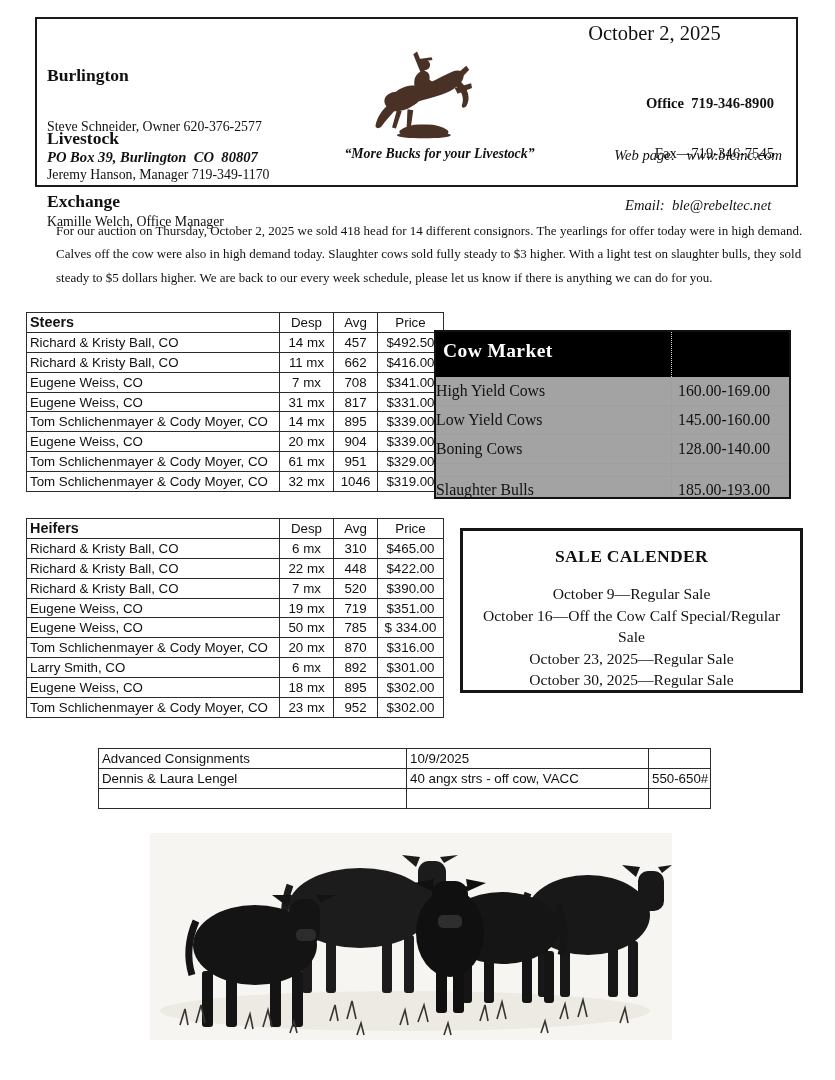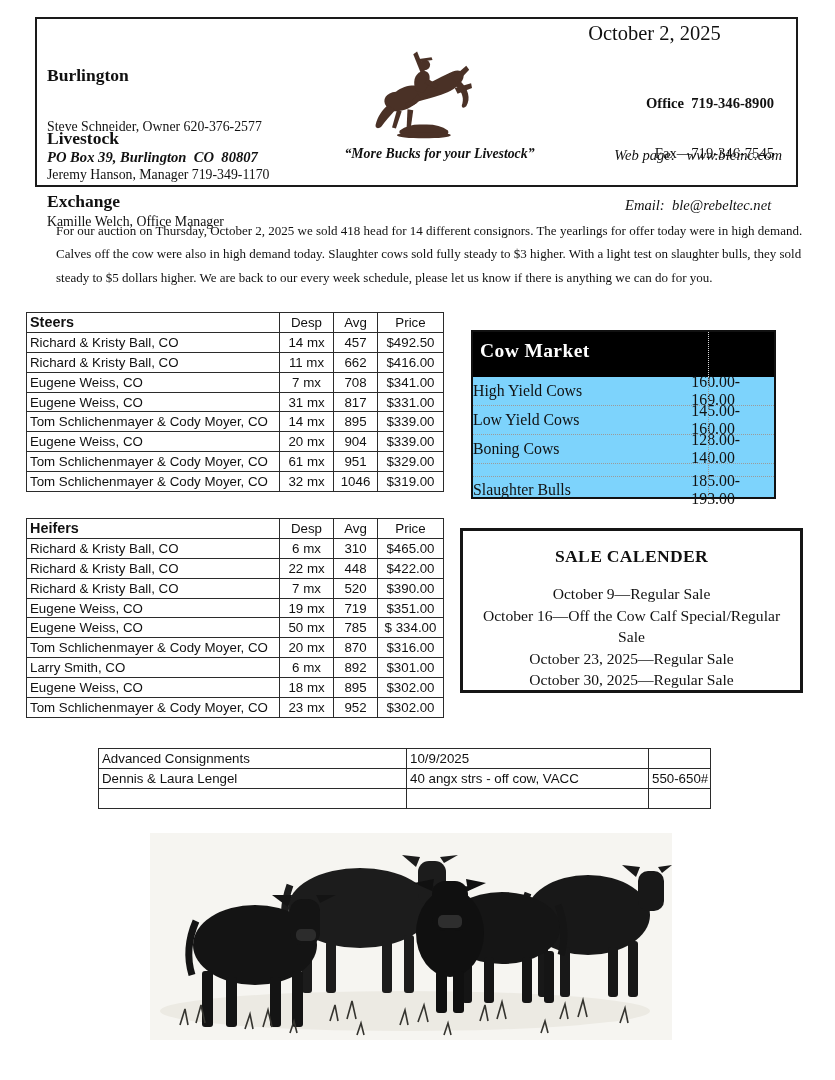--- a/index.html
+++ b/index.html
@@ -28,22 +28,22 @@
     font-family:"Liberation Sans","DejaVu Sans",sans-serif; }
   table.mkt th, table.mkt td { border:1.6px solid #2b2b2b; padding:0 3px; font-size:13.3px;
     height:18.9px; white-space:nowrap; overflow:hidden; font-weight:normal; text-align:left; }
   table.mkt th.sec { font-weight:bold; font-size:14.4px; }
   table.mkt .c { text-align:center; }
   .steers  { left:26px; top:312px; width:417px; }
   .heifers { left:26px; top:518px; width:417px; }
   .consign { left:98px;  top:748px; width:612px; }
   .consign th { font-weight:bold; text-align:center; }
   
-  .cowmkt { position:absolute; left:471px; top:330px; width:305px; height:169px;
-    box-sizing:border-box; border:2.4px solid #111; background:#7dd3fc; }
+  .cowmkt { position:absolute; left:434px; top:330px; width:357px; height:169px;
+    box-sizing:border-box; border:2.4px solid #111; background:#a3a3a3; }
   .cm-head { position:relative; height:45px; background:#000; }
   .cm-title { color:#fff; font-weight:bold; font-size:19.5px; padding:8px 0 0 7px; letter-spacing:0.4px; }
   .cm-vline-w { position:absolute; left:235px; top:0; bottom:0; border-left:1px dotted rgba(255,255,255,.85); }
   .cm-body { position:relative; height:119px; }
   .cm-vline-g { position:absolute; left:235px; top:0; bottom:0; border-left:1px dotted #9b9b9b; }
   .cm-row { display:flex; align-items:center; border-bottom:1px dotted #9b9b9b; font-size:15.8px; }
   .cm-row .lab { width:229px; }
   .cm-row .val { padding-left:13px; }
   .cm-h28 { height:28px; }
   .cm-sp  { height:12px; }

